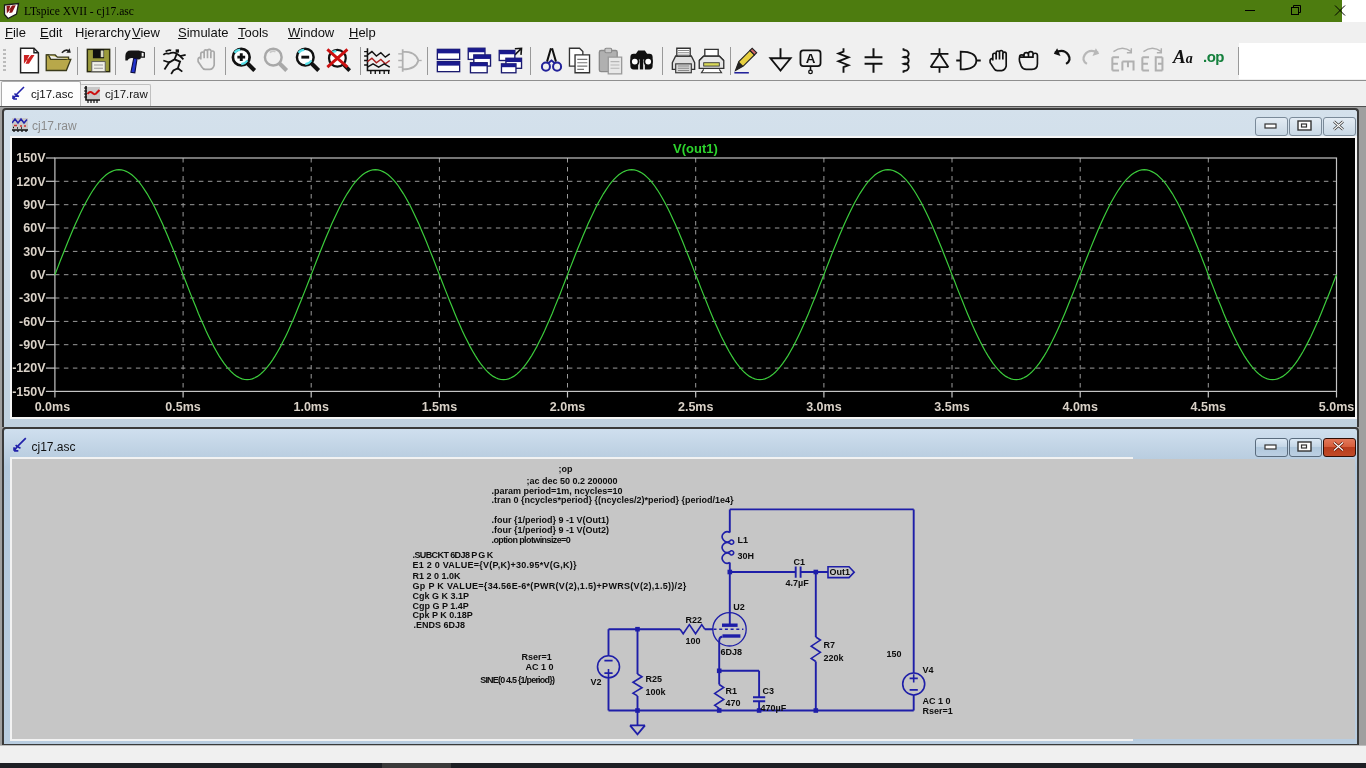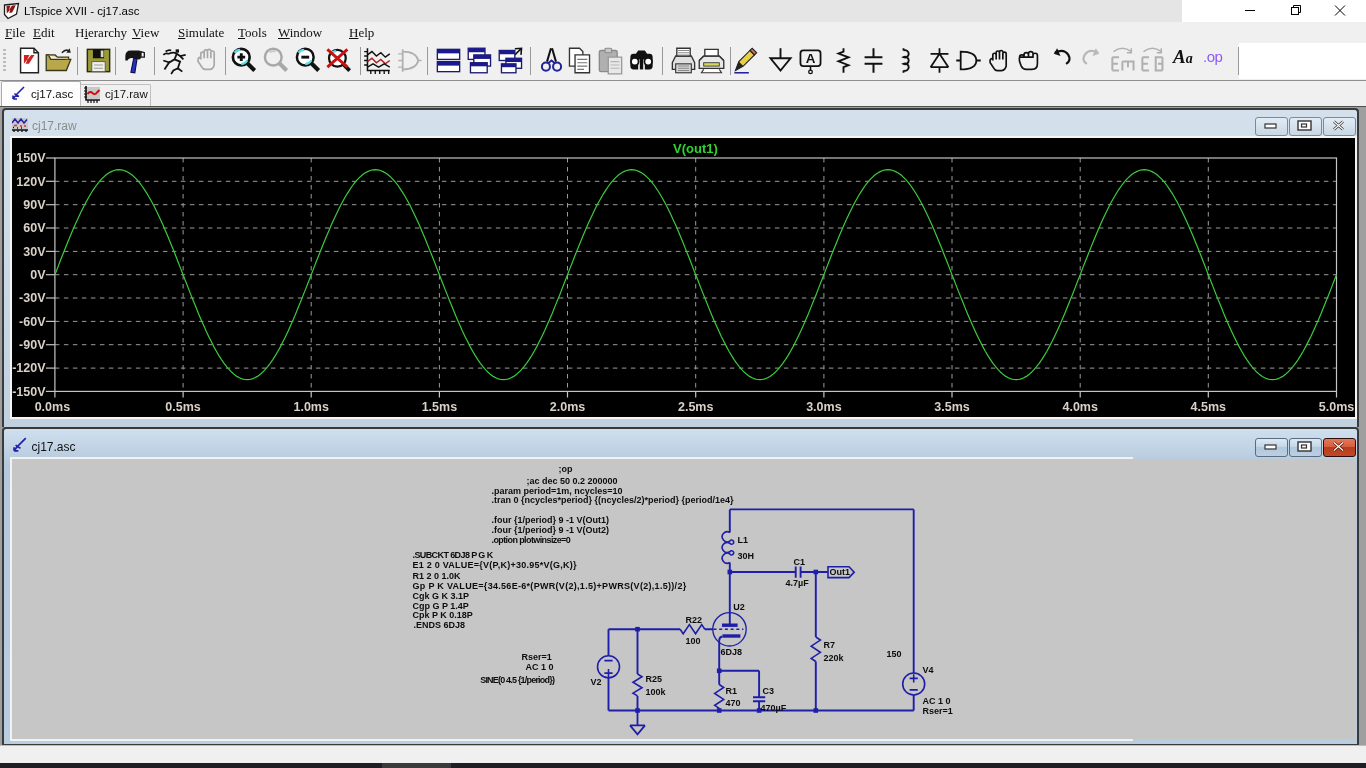--- a/index.html
+++ b/index.html
@@ -1,20 +1,20 @@
 <!DOCTYPE html>
 <html><head><meta charset="utf-8"><title>LTspice XVII - cj17.asc</title>
 <style>
 html,body{margin:0;padding:0;width:1366px;height:768px;overflow:hidden;background:#fff;
  font-family:"Liberation Sans",sans-serif;}
 .abs{position:absolute;}
-#titlebar{position:absolute;left:0;top:0;width:1182px;height:22px;background:#e5e5e5;}
+#titlebar{position:absolute;left:0;top:0;width:1342px;height:22px;background:#4d7c0f;font-family:Liberation Serif, serif;}
 #titlebar .txt{position:absolute;left:24px;top:5px;font-size:11.5px;color:#000;}
 #menubar{position:absolute;left:0;top:22px;width:1366px;height:21px;background:#f0f0f0;}
-.mi{position:absolute;top:3px;font-size:13px;color:#101010;font-family:Liberation Serif, serif;}
+.mi{position:absolute;top:3px;font-size:13px;color:#101010;}
 .mi u{text-decoration:underline;text-underline-offset:1px;}
 #toolbar{position:absolute;left:0;top:43px;width:1366px;height:37px;background:#f0f0f0;border-bottom:1px solid #8e8e8e;}
 #toolbar .white{position:absolute;left:1239px;top:0;width:127px;height:36px;background:#fff;}
 .sep{position:absolute;top:4px;width:1px;height:28px;background:#999;}
 .tbi{position:absolute;top:3px;width:29px;height:29px;}
 #tabbar{position:absolute;left:0;top:81px;width:1366px;height:25px;background:#f0f0f0;}
 #tab1{position:absolute;left:1px;top:0px;width:78px;height:25px;background:#fdfdfd;border:1px solid #ababab;border-bottom:none;border-radius:2px 2px 0 0;}
 #tab2{position:absolute;left:80px;top:3px;width:69px;height:22px;background:#f0f0f0;border:1px solid #c0c0c0;border-bottom:none;border-radius:2px 2px 0 0;}
 .tabtxt{position:absolute;font-size:11.5px;color:#111;}
 #mdi{position:absolute;left:0;top:106px;width:1366px;height:639px;background:#9f9f9f;border-top:1px solid #505050;}
@@ -36,26 +36,26 @@
  <div class="txt">LTspice XVII - cj17.asc</div>
  <svg class="abs" style="left:1240px;top:0" width="126" height="22" viewBox="0 0 126 22">
   <path d="M5 10.5 H15" stroke="#000" stroke-width="1"></path>
   <rect x="51.5" y="7.5" width="7" height="7" fill="none" stroke="#000" stroke-width="1"></rect>
   <path d="M53.5 7.5 V5.5 H60.5 V12.5 H58.5" fill="none" stroke="#000" stroke-width="1"></path>
   <path d="M95 5.5 L105 15.5 M105 5.5 L95 15.5" stroke="#000" stroke-width="1"></path>
  </svg>
 </div>
 <div id="menubar">
  <div class="mi" style="left:5px"><u>F</u>ile</div>
- <div class="mi" style="left:33px"><u>E</u>dit</div>
+ <div class="mi" style="left:40px"><u>E</u>dit</div>
  <div class="mi" style="left:75px">H<u>i</u>erarchy</div>
  <div class="mi" style="left:132px"><u>V</u>iew</div>
  <div class="mi" style="left:178px"><u>S</u>imulate</div>
  <div class="mi" style="left:238px"><u>T</u>ools</div>
- <div class="mi" style="left:278px"><u>W</u>indow</div>
+ <div class="mi" style="left:288px"><u>W</u>indow</div>
  <div class="mi" style="left:349px"><u>H</u>elp</div>
 </div>
 <div id="toolbar">
  <div class="white"></div>
  <div style="position:absolute;left:3px;top:6px;width:3px;height:24px;background-image:repeating-linear-gradient(#bbb 0 2px,#f0f0f0 2px 4px);"></div>
  <div class="sep" style="left:77px"></div>
     <div class="sep" style="left:115px"></div>
  <div class="sep" style="left:154px"></div>
     <div class="sep" style="left:225px"></div>
  <div class="sep" style="left:360px"></div>
@@ -237,21 +237,21 @@
     </svg>
  <svg class="tbi" style="left:1108.5px" viewBox="0 0 26 26">
       <path d="M4 5 Q12 -1 20 5 M20 2 V6 H16" fill="none" stroke="#b0b0b0" stroke-width="1.3"></path>
       <path d="M3 10 V22 M3 10 H9 M3 16 H8 M3 22 H9 M12 14 V22 M12 14 H22 V22 M17 14 V19" fill="none" stroke="#b0b0b0" stroke-width="1.8"></path>
     </svg>
  <svg class="tbi" style="left:1138.5px" viewBox="0 0 26 26">
       <path d="M4 5 Q12 -1 20 5 M20 2 V6 H16" fill="none" stroke="#b0b0b0" stroke-width="1.3"></path>
       <path d="M3 10 V22 M3 10 H9 M3 16 H8 M3 22 H9 M21 10 H15 V22 H21 M21 10 V22 M17 16 H21" fill="none" stroke="#b0b0b0" stroke-width="1.8"></path>
     </svg>
  <div class="abs" style="left:1173px;top:3px;font-family:'Liberation Serif',serif;font-style:italic;font-weight:bold;font-size:19px;color:#111;">A<span style="font-size:14px">a</span></div>
- <div class="abs" style="left:1203px;top:5px;font-weight:normal;font-size:15px;color:#8b5cf6;letter-spacing:-0.5px;">.op</div>
+ <div class="abs" style="left:1203px;top:5px;font-weight:bold;font-size:15px;color:#15803d;letter-spacing:-0.5px;">.op</div>
 </div>
 <div id="tabbar">
  <div id="tab1"></div>
  <div id="tab2"></div>
  <svg class="abs" style="left:12px;top:4.5px" width="15" height="15" viewBox="0 0 15 15">
   <path d="M12 1 L4 9 M4 9 L1 13 M4 9 L7 10.5 M4 9 L2.5 7.5 M1 13 L5 13 M1 13 L1 9.5" stroke="#2222aa" stroke-width="1.6" fill="none"></path>
  </svg>
  <div class="tabtxt" style="left:31px;top:6.5px">cj17.asc</div>
  <svg class="abs" style="left:84px;top:5px" width="17" height="17" viewBox="0 0 17 17">
   <rect x="3" y="1" width="13" height="12" fill="#c8c8c8"></rect>

